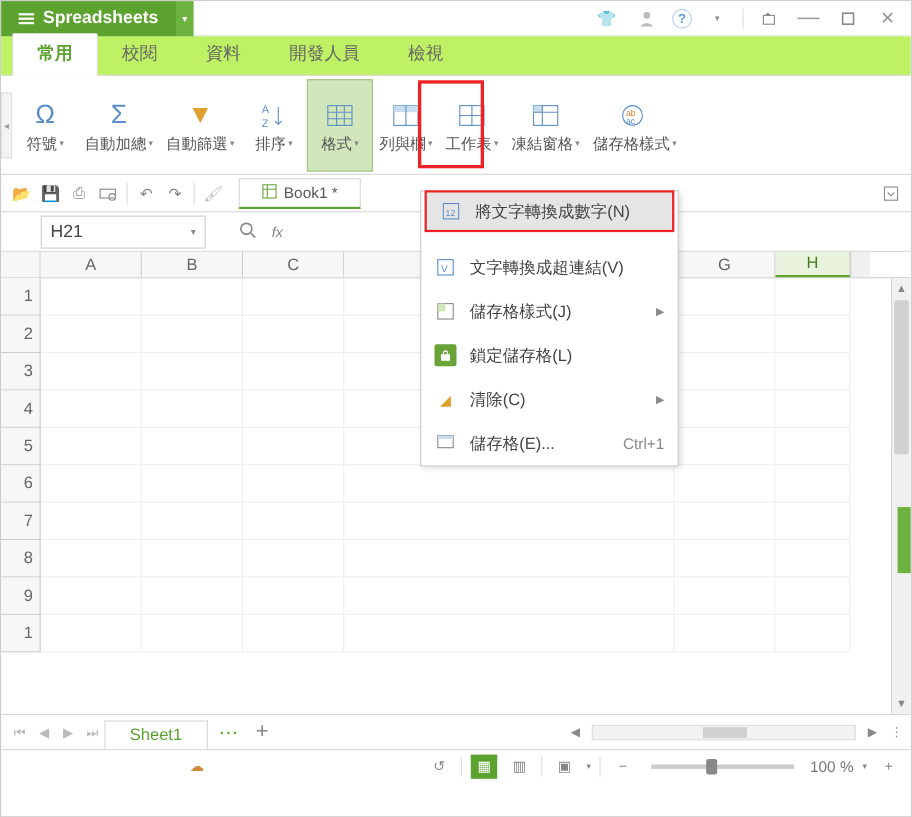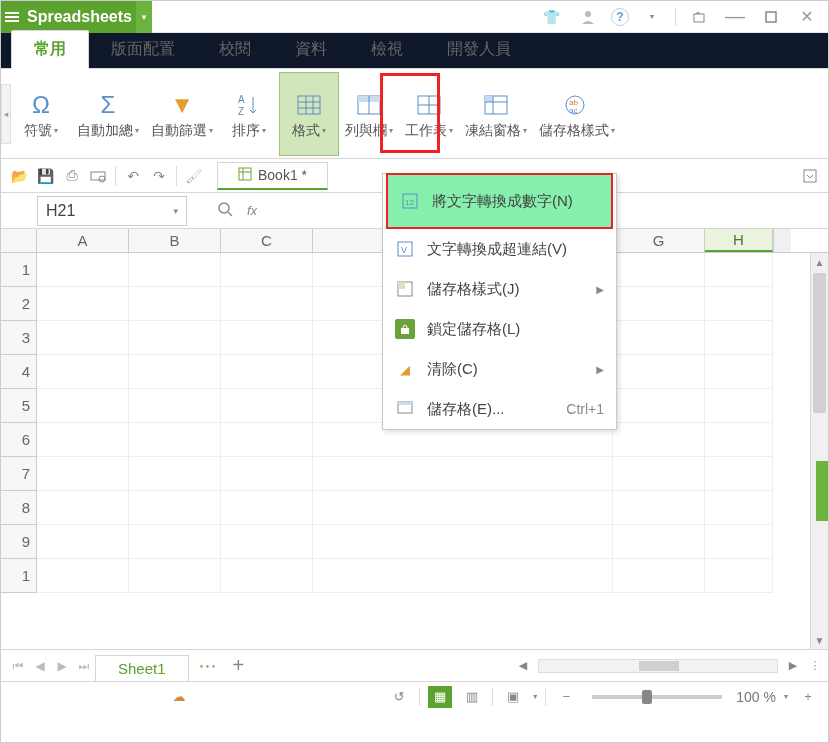--- a/index.html
+++ b/index.html
@@ -1,33 +1,33 @@
 <!DOCTYPE html>
 <html><head>
 <meta charset="utf-8">
 <style>
 * { box-sizing: border-box; margin: 0; padding: 0; font-family: "Microsoft JhengHei", "Segoe UI", sans-serif; }
 body { width: 829px; height: 743px; background: #fff; font-size: 13px; color: #555; overflow: hidden; border: 1px solid #ccc; position: relative; }
 
 
 .titlebar { height: 32px; display: flex; align-items: center; background: #fff; border-bottom: 1px solid #e5e5e5; }
-.app-btn { height: 32px; background: #5ca22e; color: #fff; display: flex; align-items: center; padding: 0 4px; font-size: 16px; font-weight: bold; }
+.app-btn { height: 32px; background: #5ca22e; color: #fff; display: flex; align-items: center; padding: 0 16px; font-size: 16px; font-weight: bold; }
 .app-btn .bars { display: inline-block; width: 14px; margin-right: 8px; }
 .app-btn .bars span { display:block; height:2px; background:#fff; margin:2px 0; }
 .app-dd { width: 16px; height: 32px; background: #6db33f; color:#fff; display:flex; align-items:center; justify-content:center; font-size:9px; }
 .doc-tab { display:flex; align-items:center; margin-left: 6px; color:#777; font-size:14px; }
 .doc-tab .xls-ico { width:14px; height:14px; margin-right:4px; display:inline-flex; align-items:center; justify-content:center; }
 .title-right { margin-left:auto; display:flex; align-items:center; gap:10px; padding-right:8px; color:#999; }
 .title-right span { width:26px; height:26px; display:inline-flex; align-items:center; justify-content:center; font-size:14px; }
 .title-right .user svg { fill:#bbb; }
 .title-right .help { color:#5a9de0; font-weight:bold; border:1px solid #b5d2ee; border-radius:50%; width:18px; height:18px; font-size:12px;}
 .title-right .sep { width:1px; height:18px; background:#ddd; }
 
 
-.ribbon-tabs { height: 36px; display:flex; align-items:flex-end; padding-left: 10px; border-bottom:1px solid #d7d7d7; background:#0f172a; }
+.ribbon-tabs { height: 36px; display:flex; align-items:flex-end; padding-left: 10px; border-bottom:1px solid #d7d7d7; background:#bef264; }
 .ribbon-tabs .tab { padding: 8px 22px; font-size:16px; color:#666; }
 .ribbon-tabs .tab.active { color:#5ca22e; font-weight:bold; border:1px solid #d7d7d7; border-bottom:1px solid #fff; margin-bottom:-1px; background:#fff; border-radius:2px 2px 0 0; }
 
 
 .ribbon { height: 90px; background:#fff; border-bottom:1px solid #d7d7d7; display:flex; align-items:center; padding: 0 8px 0 0; position:relative; }
 .side-handle-l { width:10px; height:60px; background:#f3f3f3; border:1px solid #e0e0e0; display:flex; align-items:center; justify-content:center; color:#999; font-size:9px; }
 .btn-col { display:flex; flex-direction:column; align-items:center; justify-content:center; height:84px; padding:0 6px; min-width:60px; }
 .btn-col .ico { height:34px; display:flex; align-items:center; justify-content:center; font-size:24px; color:#5b8fc7; }
 .btn-col .lbl { font-size:14px; color:#555; display:flex; align-items:center; gap:2px; }
 .btn-col .dd { font-size:8px; color:#888; }
@@ -64,21 +64,21 @@
 .vscroll { position:absolute; right:0; top:24px; width:18px; bottom:0; background:#f0f0f0; border-left:1px solid #d7d7d7; }
 .vscroll .arrow { height:18px; display:flex; align-items:center; justify-content:center; color:#888; font-size:10px; }
 .vscroll .thumb { position:absolute; left:2px; right:2px; top:20px; height:140px; background:#d0d0d0; border-radius:2px; }
 
 
 .menu { position:absolute; left:381px; top:172px; width:235px; background:#fff; border:1px solid #c8c8c8; box-shadow:2px 2px 5px rgba(0,0,0,.15); z-index:50; }
 .menu .item { display:flex; align-items:center; height:40px; padding:0 12px; font-size:15px; color:#444; gap:12px; position:relative;}
 .menu .item .mico { width:20px; height:20px; display:inline-flex; align-items:center; justify-content:center; font-size:13px; }
 .menu .item .arrow-r { margin-left:auto; font-size:10px; color:#888; }
 .menu .item .short { margin-left:auto; color:#888; font-size:14px;}
-.menu .item.hl { background:#86efac; border:2px solid #e22; margin:-1px 3px 0 3px; height:56px;}
+.menu .item.hl { background:#e5e5e5; border:2px solid #e22; margin:-1px 3px 12px 3px; height:38px;}
 .menu .item.lock .mico { background:#6aa338; color:#fff; border-radius:2px; }
 
 
 .sheet-tabs { height:32px; border-top:1px solid #d7d7d7; display:flex; align-items:center; padding:0 6px; }
 .sheet-tabs .nav { width:22px; color:#bbb; display:flex; justify-content:center; font-size:12px;}
 .sheet-tabs .stab { padding:4px 22px; border:1px solid #d7d7d7; border-bottom:none; margin-top:4px; font-size:15px; color:#5ca22e; background:#fff;}
 .sheet-tabs .dots { color:#5ca22e; padding:0 10px; font-size:18px; }
 .sheet-tabs .plus { color:#888; font-size:20px; padding:0 6px;}
 .sheet-tabs .hscroll { margin-left:auto; display:flex; align-items:center; gap:6px; }
 .sheet-tabs .hscroll .tr { width:18px; color:#888; display:flex; justify-content:center; font-size:11px;}
@@ -132,25 +132,24 @@
         <svg width="12" height="12">
           <rect x="1" y="1" width="10" height="10" fill="none" stroke="#888" stroke-width="1.5"></rect>
         </svg>
       </span>
     <span style="font-size:16px;">✕</span>
   </div>
 </div>
 
 <div class="ribbon-tabs">
   <div class="tab active">常用</div>
-  <div class="tab">版面配置</div>
   <div class="tab">校閱</div>
   <div class="tab">資料</div>
+  <div class="tab">開發人員</div>
   <div class="tab">檢視</div>
-  <div class="tab">開發人員</div>
 </div>
 
 <div class="ribbon">
   <div class="side-handle-l">◂</div>
 
   <div class="btn-col">
     <div class="ico">Ω</div>
     <div class="lbl">
         <span>符號</span>
         <span class="dd">▾</span>

